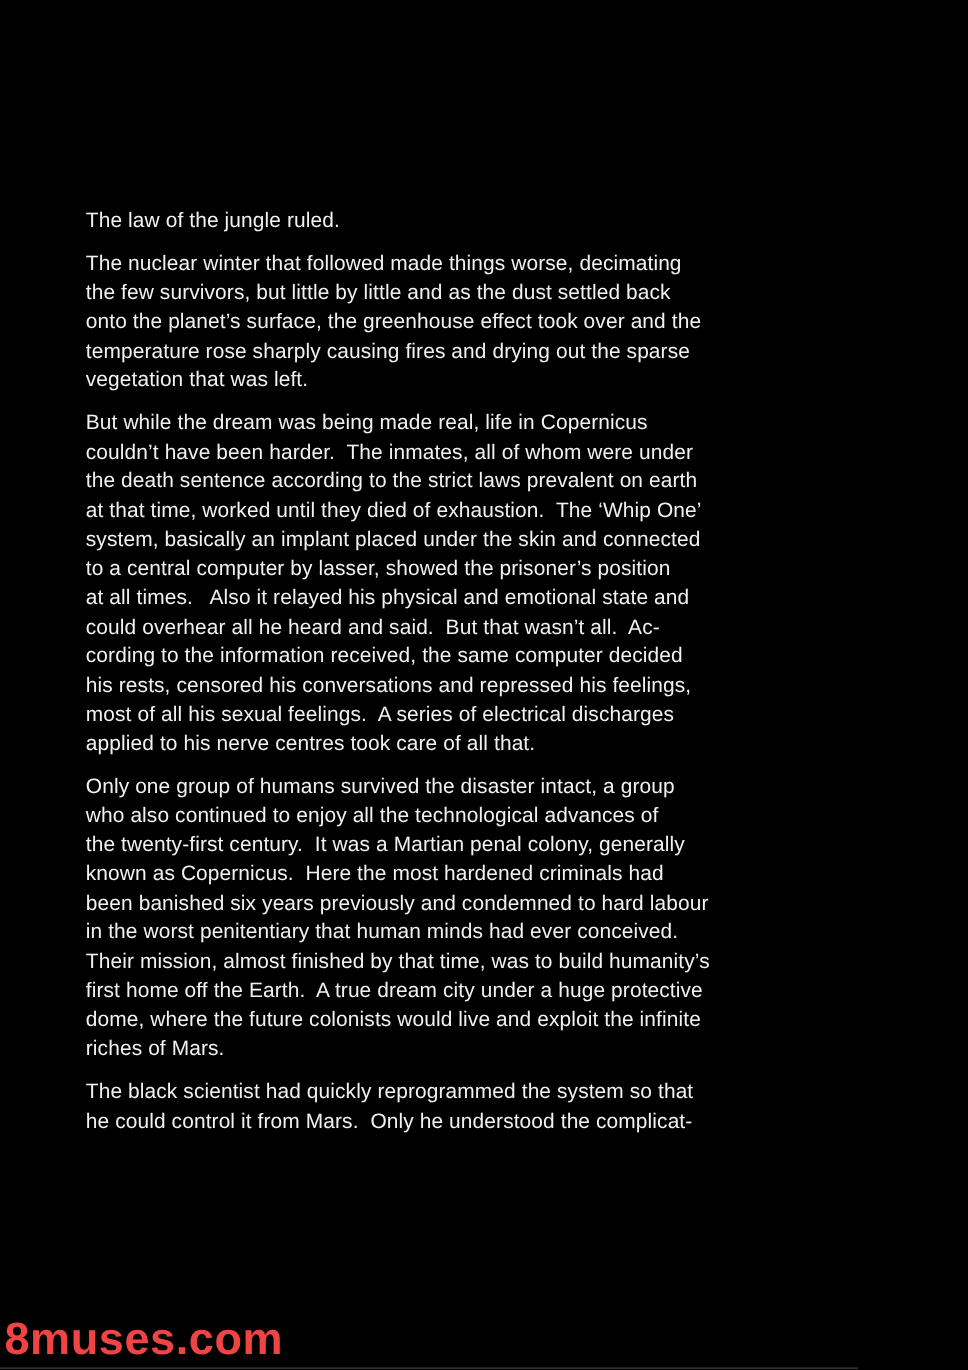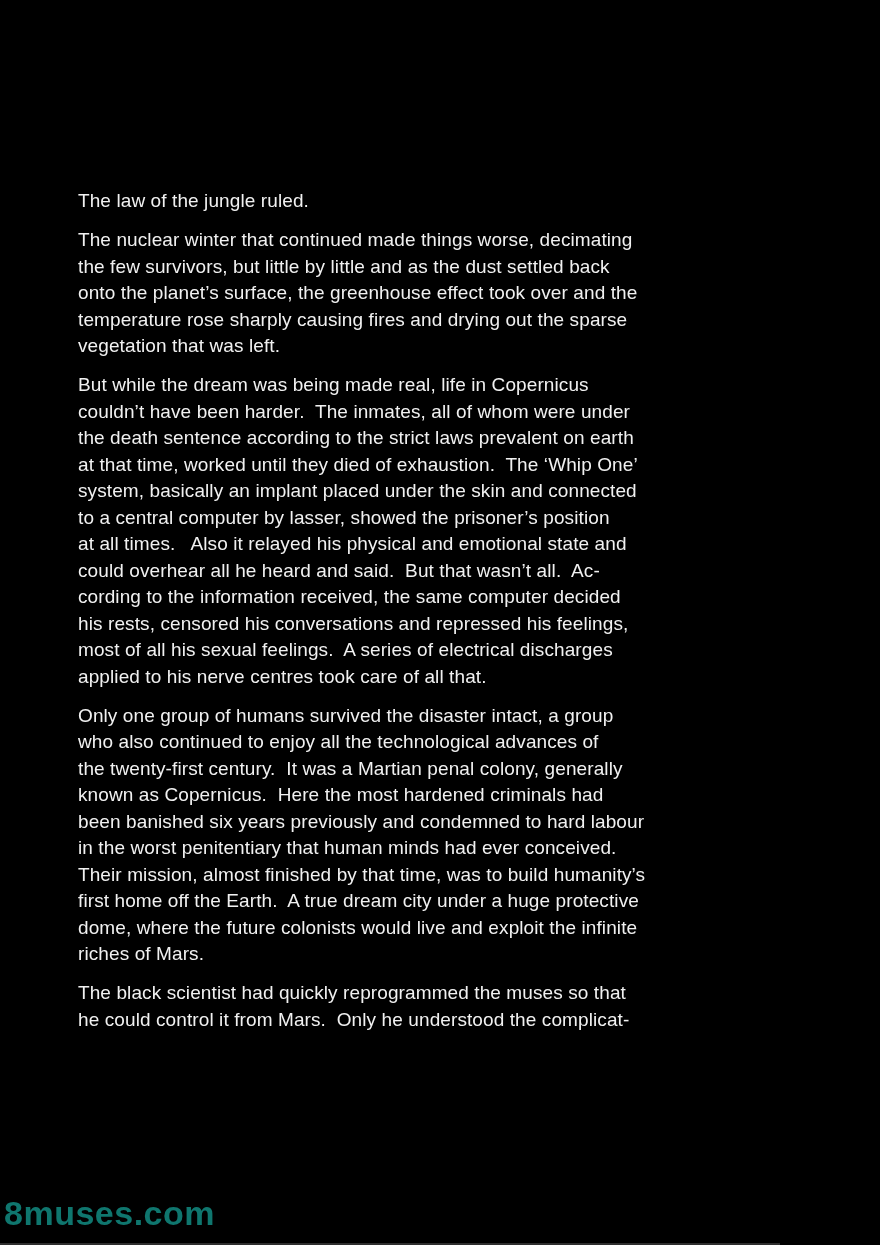--- a/index.html
+++ b/index.html
@@ -26,41 +26,41 @@
     letter-spacing: 0.1px;
   }
   .para {
     margin: 0 0 12.5px 0;
     white-space: pre-wrap;
   }
   .watermark {
     position: absolute;
     left: 4px;
     top: 1194px;
-    font-size: 34px;
+    font-size: 41px;
     font-weight: bold;
-    color: #0f766e;
+    color: #ef4444;
     letter-spacing: 0.5px;
   }
   .bottom-edge {
     position: absolute;
     left: 0;
     right: 0;
     bottom: 0;
     height: 2px;
     background: #2e2e2e;
   }
 </style>
 </head>
 <body>
 
 <div class="page">
   <div class="text-block">
     <p class="para">The law of the jungle ruled.</p>
-    <p class="para">The nuclear winter that continued made things worse, decimating
+    <p class="para">The nuclear winter that followed made things worse, decimating
 the few survivors, but little by little and as the dust settled back
 onto the planet’s surface, the greenhouse effect took over and the
 temperature rose sharply causing fires and drying out the sparse
 vegetation that was left.</p>
     <p class="para">But while the dream was being made real, life in Copernicus
 couldn’t have been harder.  The inmates, all of whom were under
 the death sentence according to the strict laws prevalent on earth
 at that time, worked until they died of exhaustion.  The ‘Whip One’
 system, basically an implant placed under the skin and connected
 to a central computer by lasser, showed the prisoner’s position
@@ -73,18 +73,18 @@
     <p class="para">Only one group of humans survived the disaster intact, a group
 who also continued to enjoy all the technological advances of
 the twenty-first century.  It was a Martian penal colony, generally
 known as Copernicus.  Here the most hardened criminals had
 been banished six years previously and condemned to hard labour
 in the worst penitentiary that human minds had ever conceived.
 Their mission, almost finished by that time, was to build humanity’s
 first home off the Earth.  A true dream city under a huge protective
 dome, where the future colonists would live and exploit the infinite
 riches of Mars.</p>
-    <p class="para">The black scientist had quickly reprogrammed the muses so that
+    <p class="para">The black scientist had quickly reprogrammed the system so that
 he could control it from Mars.  Only he understood the complicat-</p>
   </div>
   <div class="watermark">8muses.com</div>
   <div class="bottom-edge"></div>
 </div>
 
 </body></html>

